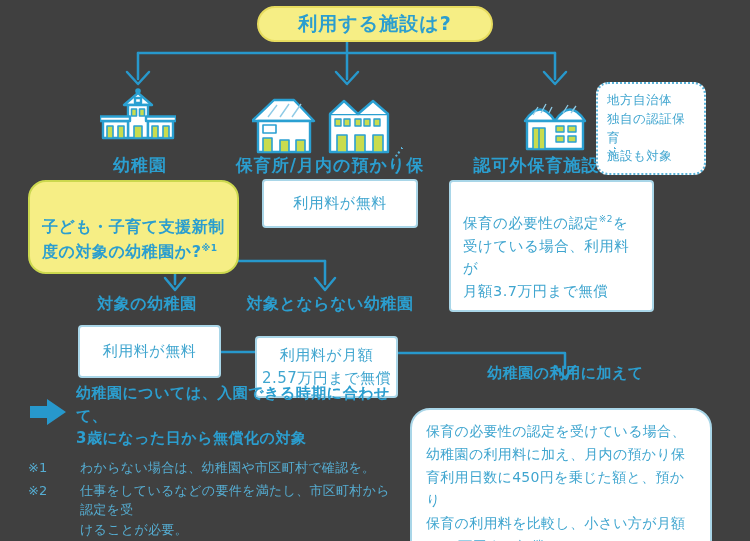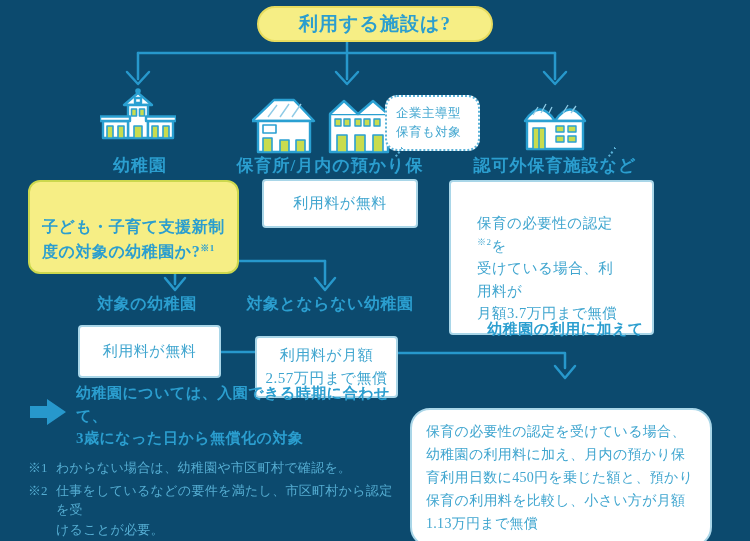--- a/index.html
+++ b/index.html
@@ -1,55 +1,55 @@
 <!DOCTYPE html>
 <html lang="ja"><head>
 <meta charset="utf-8">
 <style>
   html,body{margin:0;padding:0;background:#ffffff;}
   body{font-family:"DejaVu Sans",sans-serif;}
-  .stage{position:relative;width:750px;height:541px;background:#0c4a6e;overflow:hidden;font-family:Liberation Serif, serif;}
+  .stage{position:relative;width:750px;height:541px;background:#404040;overflow:hidden;}
   svg.connectors{position:absolute;left:0;top:0;z-index:0;}
   .abs{position:absolute;z-index:1;box-sizing:border-box;}
   .pill{
     background:#f6ee85;border:2px solid #e7dc5e;border-radius:19px;
     display:flex;align-items:center;justify-content:center;
     color:#2b9ecf;font-weight:bold;font-size:19px;letter-spacing:1px;
   }
   .branch-label{color:#2b9ecf;font-weight:bold;font-size:17px;text-align:center;letter-spacing:1px;}
   .bubble{
     background:#ffffff;border:2px dotted #5ab2d8;border-radius:12px;
     color:#3fa5cf;font-size:12.5px;line-height:1.5;padding:7px 9px;
     white-space:pre-line;letter-spacing:0.5px;
   }
   .bubble-tail{position:absolute;width:11px;height:11px;border-left:2px dotted #5ab2d8;transform:rotate(38deg);z-index:1;}
   .ybox{
-    background:#f6ee85;border:2px solid #ccd84e;border-radius:12px;
+    background:#f6ee85;border:2px solid #ccd84e;border-radius:18px;
     color:#2b9ecf;font-weight:bold;font-size:16px;line-height:1.55;
     padding:8px 12px;white-space:pre-line;letter-spacing:0.5px;
   }
   .wbox{
     background:#ffffff;border:2px solid #a9d6e8;border-radius:4px;
     color:#3fa5cf;font-size:15px;line-height:1.55;
     display:flex;align-items:center;justify-content:center;text-align:center;
     white-space:pre-line;letter-spacing:0.5px;
   }
-  .wbox.left{display:block;text-align:left;padding:8px 26px;}
+  .wbox.left{display:block;text-align:left;padding:8px 12px;}
   .sub-label{color:#2b9ecf;font-weight:bold;font-size:16px;text-align:center;letter-spacing:0.5px;}
-  .add-label{color:#2b9ecf;font-weight:bold;font-size:15px;text-align:center;letter-spacing:0.5px;}
+  .add-label{color:#2b9ecf;font-weight:bold;font-size:15px;text-align:center;letter-spacing:0.5px;margin-top:44px;}
   .azukari-title{color:#2b9ecf;font-weight:bold;font-size:17px;text-align:center;letter-spacing:1px;}
   .bigbox{
     background:#ffffff;border:2px solid #a9d6e8;border-radius:20px;
     color:#3fa5cf;font-size:14px;line-height:1.65;padding:10px 14px;
     white-space:pre-line;letter-spacing:0.3px;
   }
   .main-note{color:#2b9ecf;font-weight:bold;font-size:15px;line-height:1.5;white-space:pre-line;letter-spacing:0.5px;}
   .footnote{display:flex;color:#55add2;font-size:13px;line-height:1.5;margin-bottom:3px;}
   .footnote .marker{width:28px;flex:none;}
-  .footnote .fn-text{white-space:pre-line;letter-spacing:0.3px;}
+  .footnote .fn-text{white-space:pre-line;letter-spacing:0.3px;margin-left:24px;}
   sup.ref{font-size:9px;vertical-align:super;line-height:0;}
 </style>
 </head>
 <body>
 
 <div class="stage">
 
   <svg class="connectors" width="750" height="541" viewBox="0 0 750 541" fill="none" stroke="#2798cc" stroke-width="2.5" stroke-linecap="round" stroke-linejoin="round">
 
     <path d="M347,40 L347,53"></path>
@@ -113,39 +113,40 @@
       <rect x="92" y="25" width="6" height="7" fill="#c9dc4e" stroke-width="1.4"></rect>
       <rect x="103" y="25" width="6" height="7" fill="#c9dc4e" stroke-width="1.4"></rect>
       <rect x="112" y="25" width="6" height="7" fill="#c9dc4e" stroke-width="1.4"></rect>
       <rect x="122" y="25" width="6" height="7" fill="#c9dc4e" stroke-width="1.4"></rect>
       <rect x="85" y="41" width="10" height="17" fill="#c9dc4e" stroke-width="1.6"></rect>
       <rect x="103" y="41" width="10" height="17" fill="#c9dc4e" stroke-width="1.6"></rect>
       <rect x="121" y="41" width="10" height="17" fill="#c9dc4e" stroke-width="1.6"></rect>
     </svg>
   </div>
   <div class="abs branch-label" style="left:222px;top:154px;width:216px;">保育所/月内の預かり保</div>
-  <div class="abs bubble" style="left:385px;top:95px;width:95px;">企業主導型
-保育も対象</div>
   <div class="bubble-tail" style="left:397px;top:150px;"></div>
 
   <div class="abs" style="left:523px;top:95px;width:64px;height:58px;">
     <svg width="64" height="58" viewBox="0 0 64 58" fill="none" stroke="#2aa0d2" stroke-width="2.4" stroke-linejoin="round">
       <path d="M2,26 Q17,3 32,26 Z" fill="#ffffff"></path>
       <path d="M32,26 Q47,3 62,26 Z" fill="#ffffff"></path>
       <path d="M10,20 L15,12 M18,18 L23,9 M26,18 L29,12 M40,18 L45,10 M48,18 L53,11" stroke="#8fcbe6" stroke-width="1.3"></path>
       <rect x="4" y="26" width="56" height="28" fill="#ffffff"></rect>
       <rect x="10" y="33" width="12" height="21" fill="#c9dc4e" stroke-width="1.6"></rect>
       <path d="M16,33 L16,54" stroke-width="1.6"></path>
       <rect x="33" y="31" width="8" height="6" fill="#c9dc4e" stroke-width="1.4"></rect>
       <rect x="45" y="31" width="8" height="6" fill="#c9dc4e" stroke-width="1.4"></rect>
       <rect x="33" y="41" width="8" height="6" fill="#c9dc4e" stroke-width="1.4"></rect>
       <rect x="45" y="41" width="8" height="6" fill="#c9dc4e" stroke-width="1.4"></rect>
     </svg>
   </div>
   <div class="abs branch-label" style="left:455px;top:154px;width:200px;">認可外保育施設など</div>
+  <div class="abs bubble" style="left:596px;top:82px;width:110px;">地方自治体
+独自の認証保育
+施設も対象</div>
   <div class="bubble-tail" style="left:610px;top:150px;"></div>
 
   <div class="abs ybox" style="left:28px;top:180px;width:211px;min-height:60px;">
     <span>子ども・子育て支援新制
 度の対象の幼稚園か?</span><sup class="ref">※1</sup>
   </div>
 
   <div class="abs wbox" style="left:262px;top:179px;width:156px;height:49px;">利用料が無料</div>
 
   <div class="abs wbox left" style="left:449px;top:180px;width:205px;min-height:80px;font-size:14.5px;">

